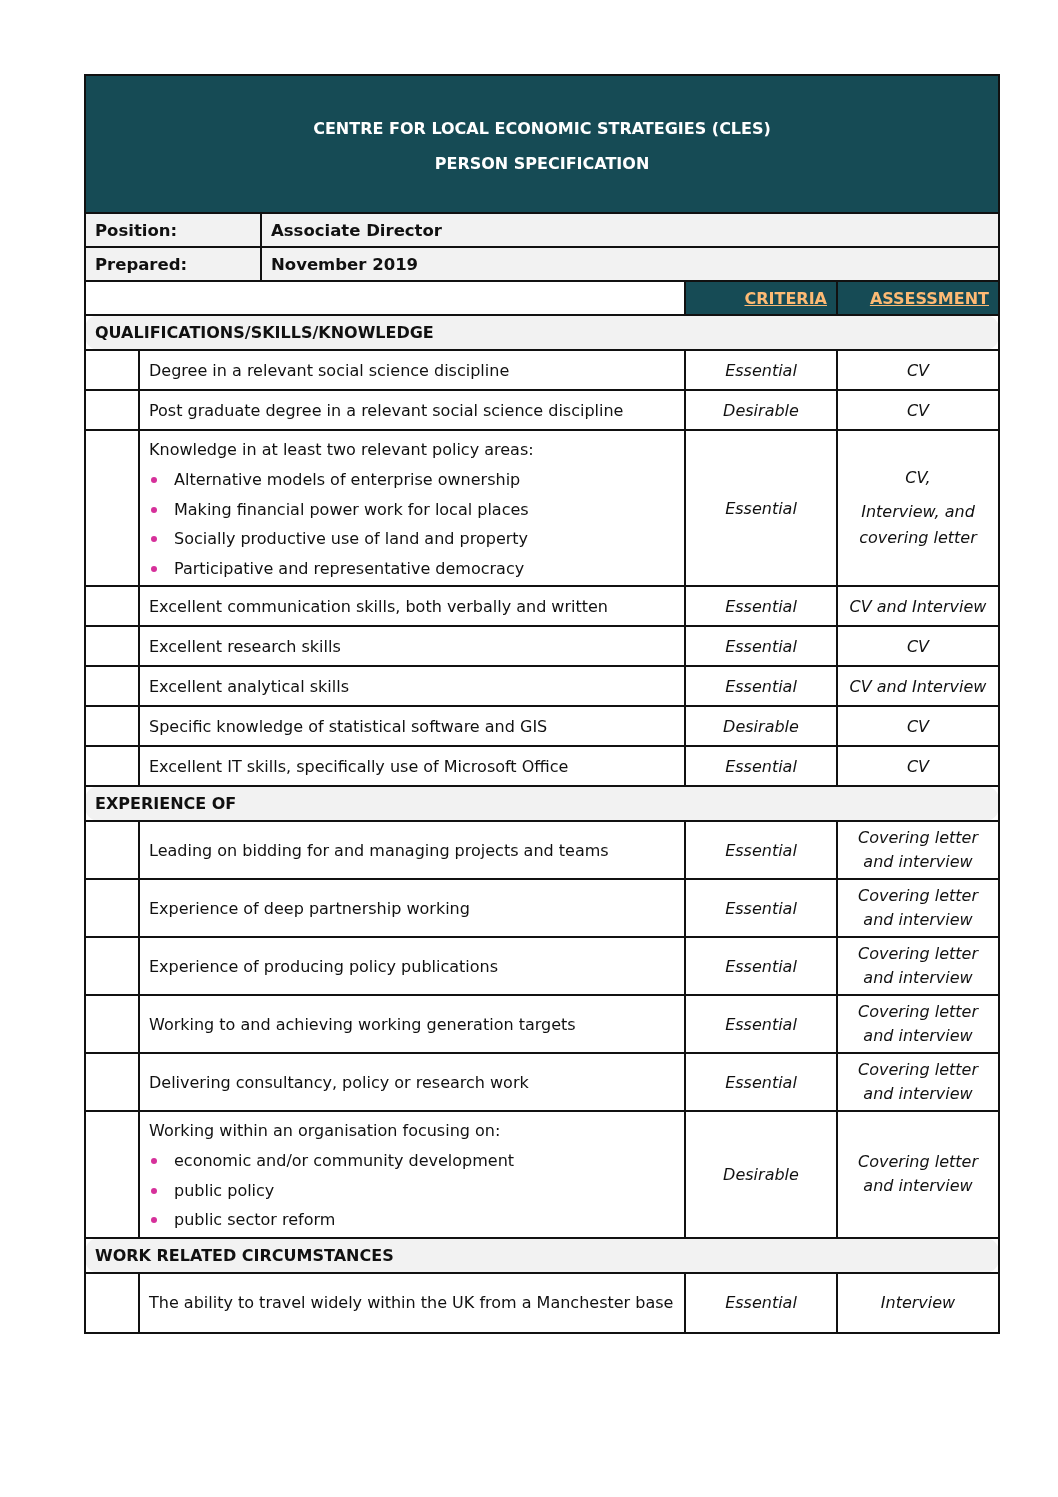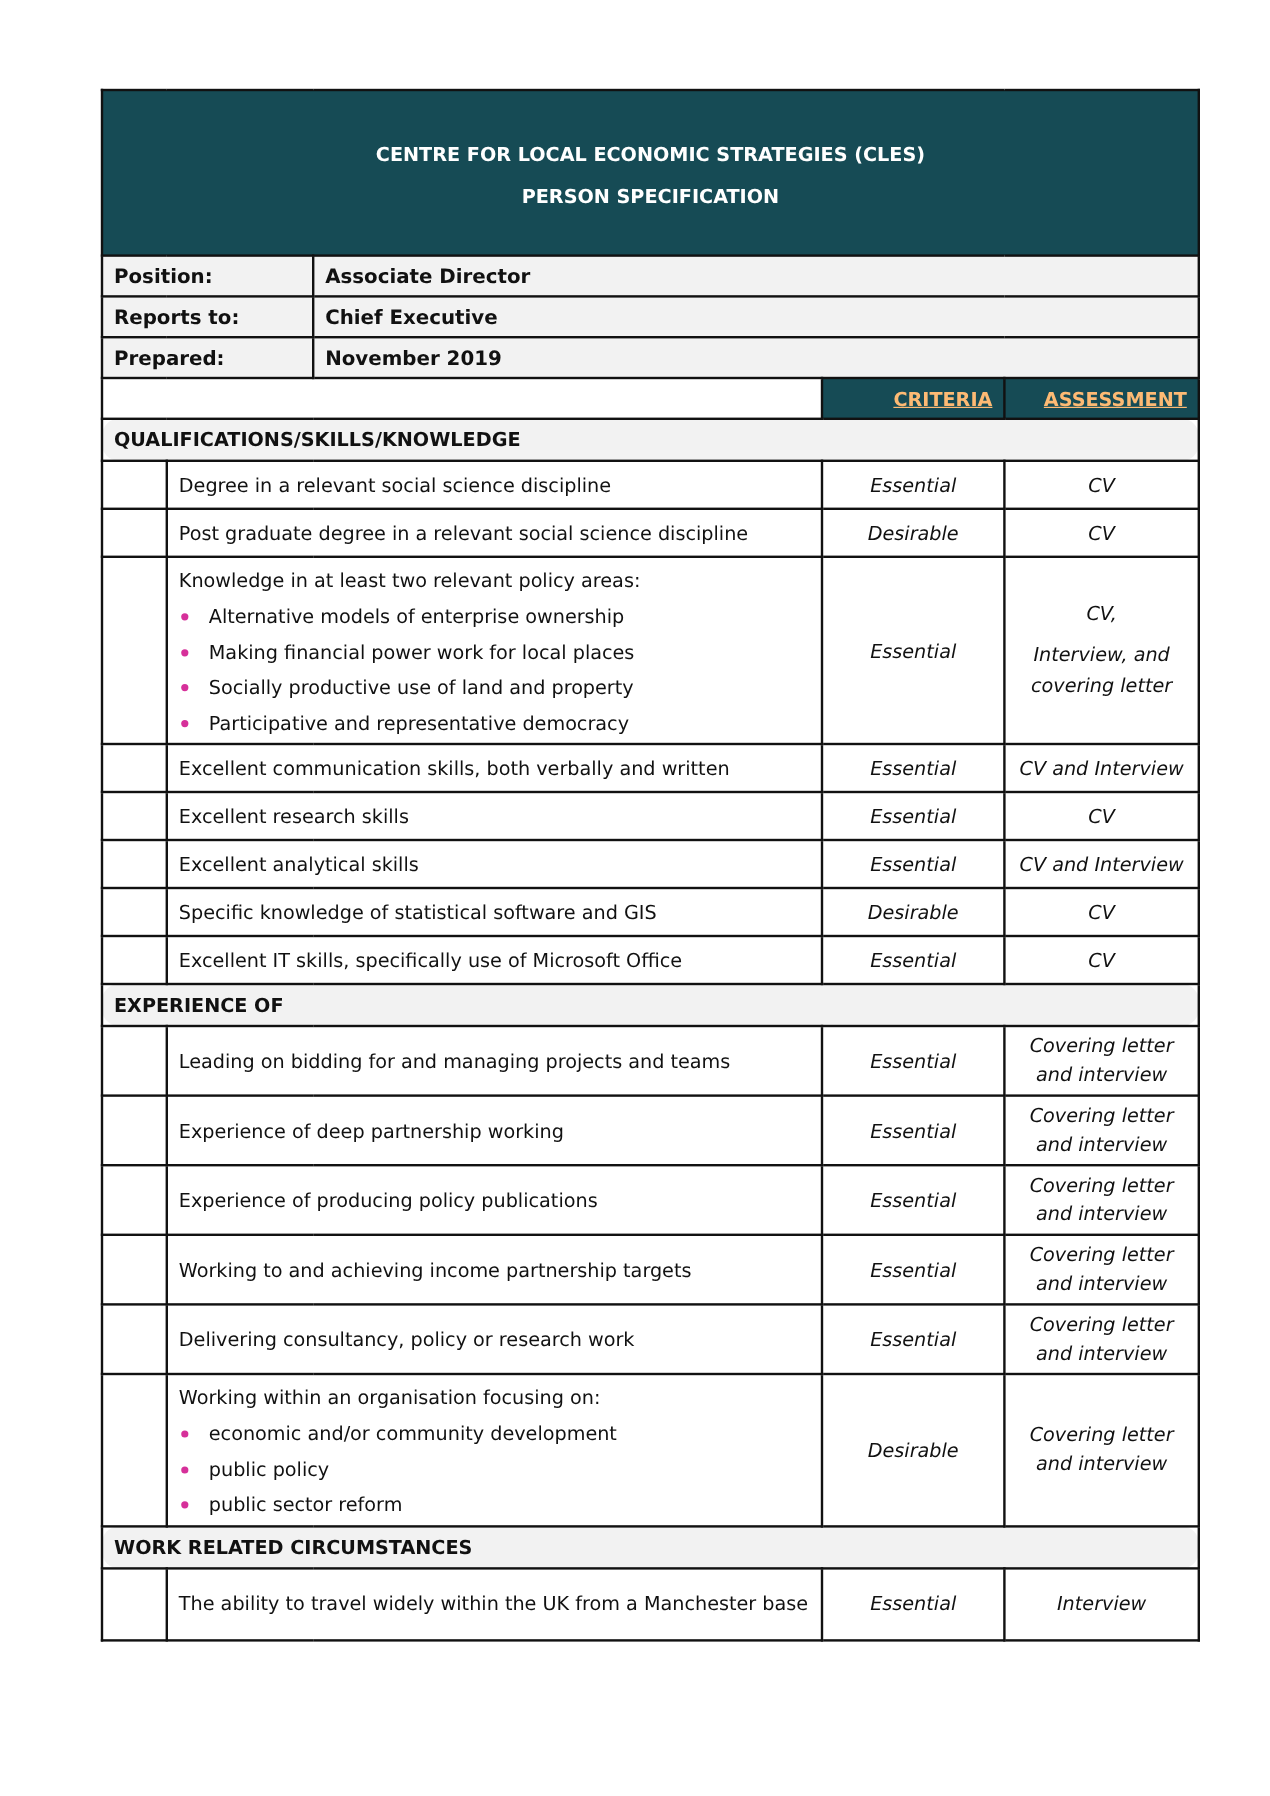--- a/index.html
+++ b/index.html
@@ -44,24 +44,20 @@
       <div>CENTRE FOR LOCAL ECONOMIC STRATEGIES (CLES)</div>
       <div>PERSON SPECIFICATION</div>
     </td>
   </tr>
 
   <tr class="meta">
     <td colspan="2" class="lbl">Position:</td>
     <td colspan="3">Associate Director</td>
   </tr>
   <tr class="meta">
-    <td colspan="2">Reports to:</td>
-    <td colspan="3">Chief Executive</td>
-  </tr>
-  <tr class="meta">
     <td colspan="2">Prepared:</td>
     <td colspan="3">November 2019</td>
   </tr>
 
   <tr class="hdr">
     <td colspan="3" class="blank"></td>
     <td class="th">CRITERIA</td>
     <td class="th">ASSESSMENT</td>
   </tr>
 
@@ -154,21 +150,21 @@
     <td class="num"></td>
     <td colspan="2">Experience of producing policy publications</td>
     <td class="c">Essential</td>
     <td class="c asm-multi">
             <div>Covering letter</div>
             <div>and interview</div>
           </td>
   </tr>
   <tr class="row tall">
     <td class="num"></td>
-    <td colspan="2">Working to and achieving income partnership targets</td>
+    <td colspan="2">Working to and achieving working generation targets</td>
     <td class="c">Essential</td>
     <td class="c asm-multi">
             <div>Covering letter</div>
             <div>and interview</div>
           </td>
   </tr>
   <tr class="row tall">
     <td class="num"></td>
     <td colspan="2">Delivering consultancy, policy or research work</td>
     <td class="c">Essential</td>

